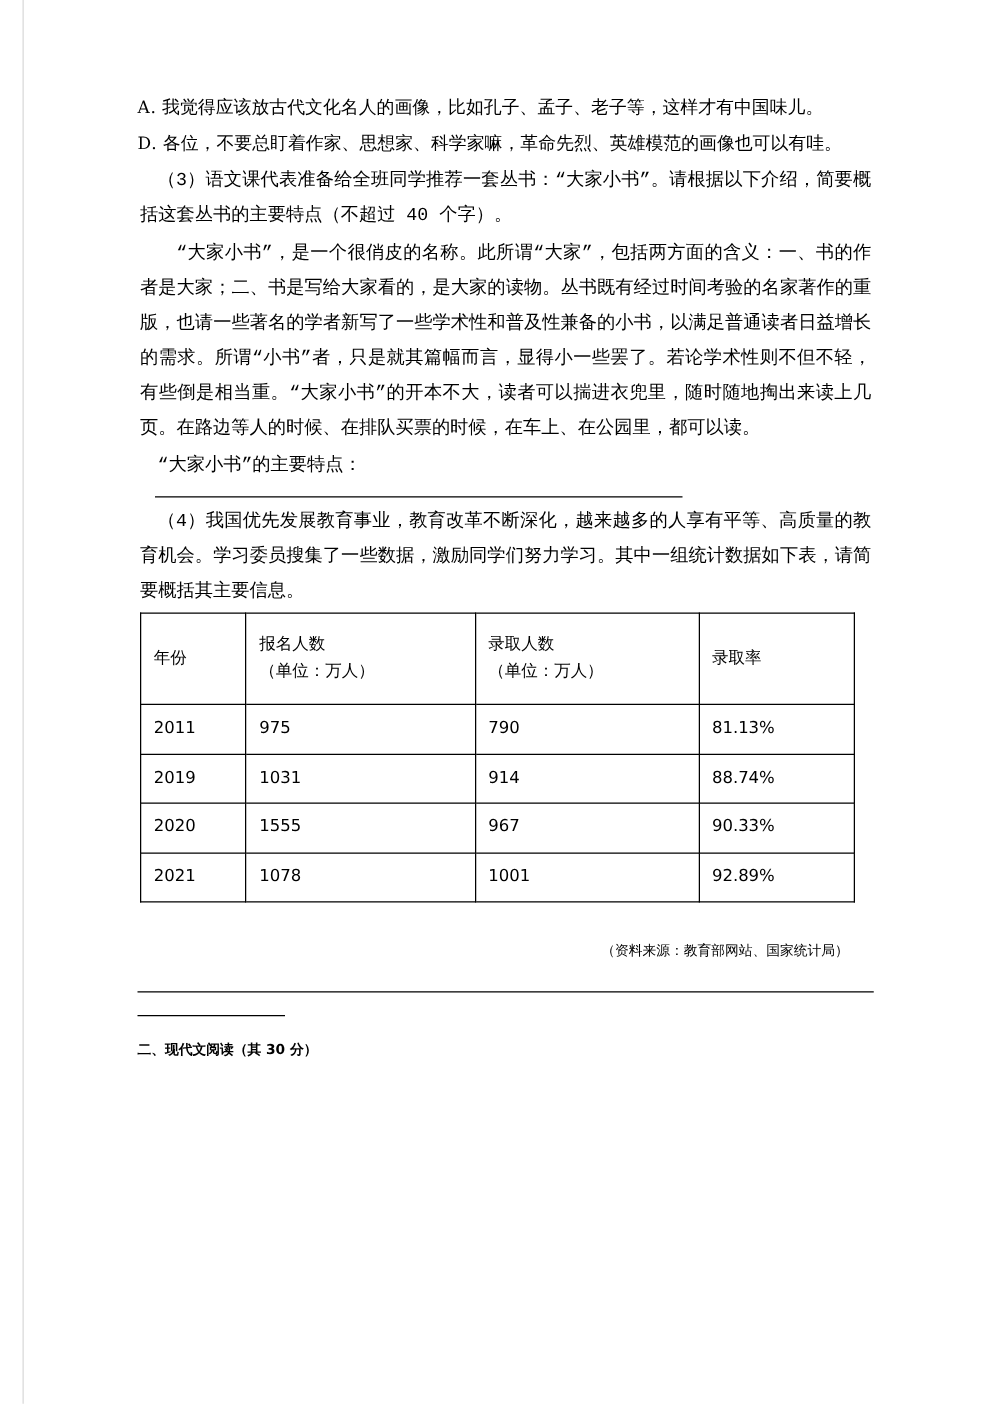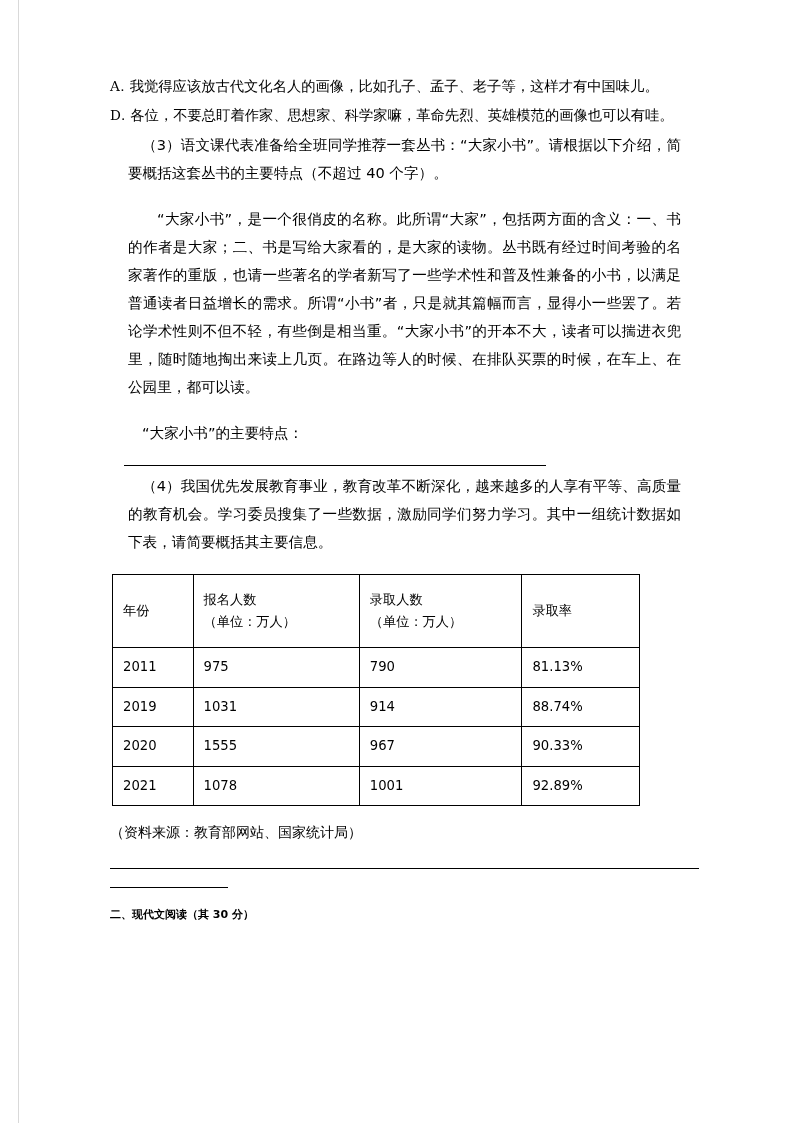--- a/index.html
+++ b/index.html
@@ -39,22 +39,23 @@
     white-space: nowrap;
     font-size: 14.3px;
     line-height: 2.0;
   }
   .opt-label {
     font-family: "DejaVu Serif", "Liberation Serif", serif;
     font-size: 13.6px;
     letter-spacing: 0.5px;
   }
   p {
-    margin: 18px;
+    margin: 2px;
     text-align: justify;
+    font-family: Liberation Mono, monospace;
   }
   .para {
     margin-top: 2px;
   }
   .indent-1 {
     text-indent: 14px;
   }
   .indent-2 {
     text-indent: 29px;
   }
@@ -65,41 +66,42 @@
     border-bottom: 1px solid #000;
   }
   .tbl-title {
     margin: 12px 0 6px 0;
     text-align: center;
     font-size: 14px;
     padding-left: 6px;
   }
   table.stats {
     border-collapse: collapse;
-    width: 528px;
+    width: 572px;
     margin: 0 0 0 2px;
     font-size: 13.2px;
   }
   table.stats td {
     border: 1px solid #000;
     padding: 8px 10px;
     vertical-align: middle;
     line-height: 1.7;
   }
   table.stats tr.head td {
     height: 56px;
   }
   table.stats td.c0 { width: 70px; }
   table.stats td.c1 { width: 190px; }
   table.stats td.c2 { width: 185px; }
   table.stats td.c3 { width: 115px; }
   .source {
-    margin-top: 13px;
+    margin-top: 28px;
+    text-align: right;
     padding-right: 20px;
-    font-size: 14px;
+    font-size: 11px;
   }
   .long-rule {
     margin-top: 22px;
     width: 100%;
     height: 0;
     border-bottom: 1px solid #000;
   }
   .short-rule {
     margin-top: 18px;
     width: 118px;

